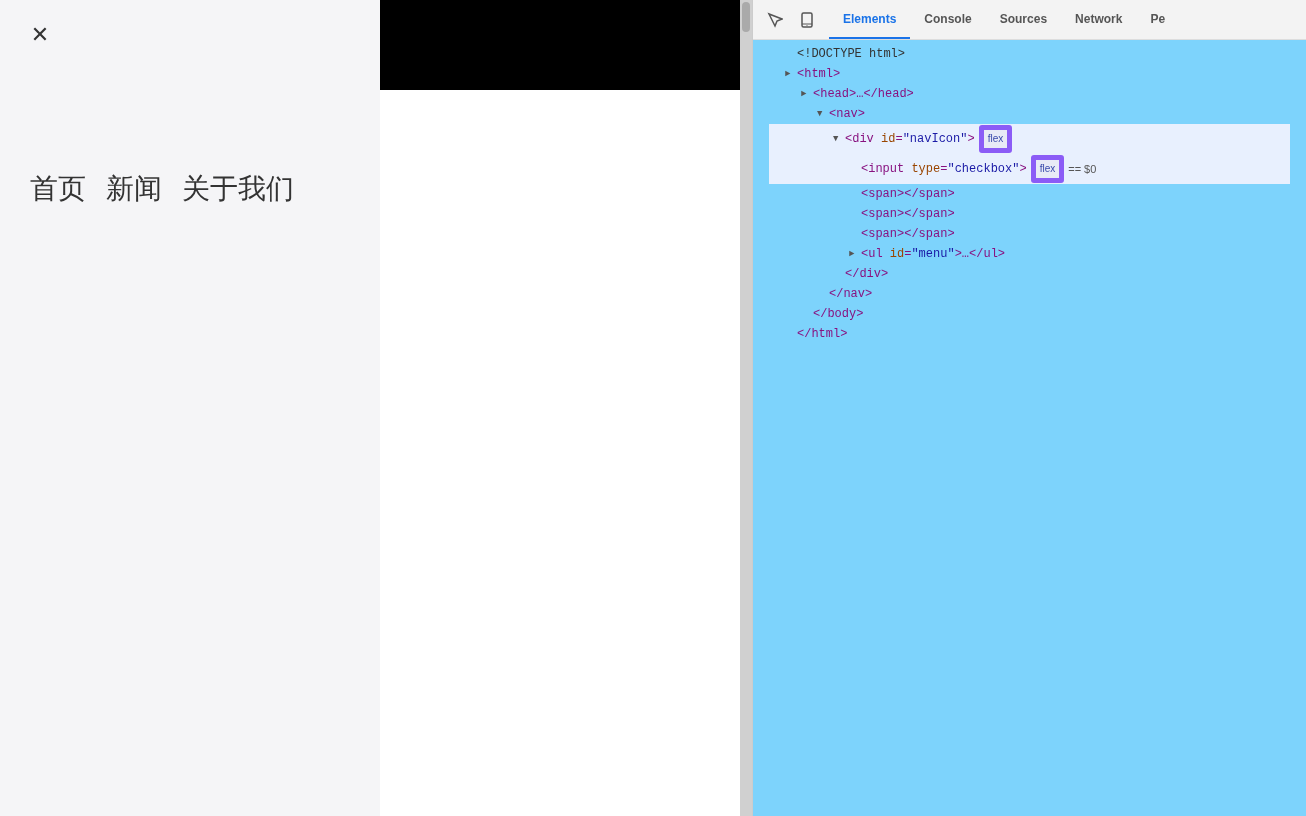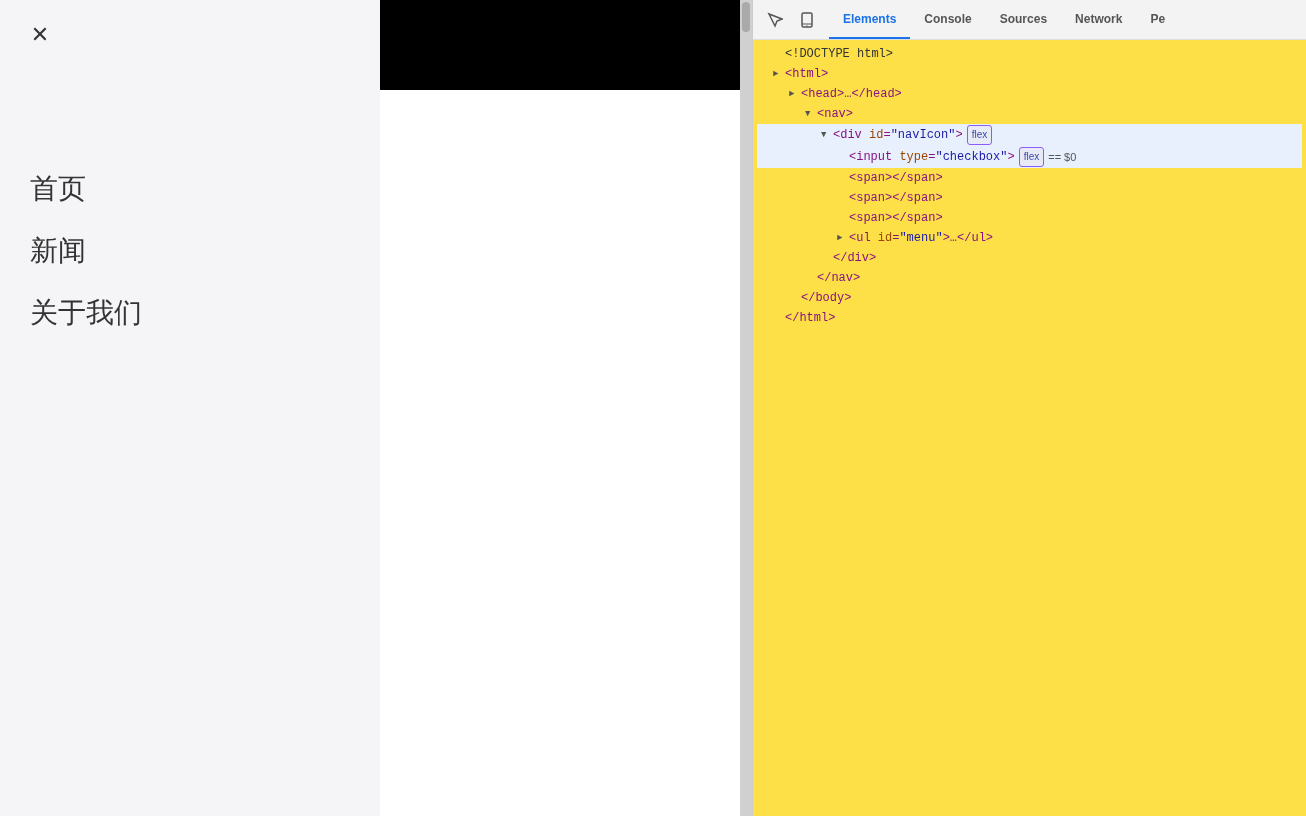--- a/index.html
+++ b/index.html
@@ -44,22 +44,22 @@
       background: none;
       border: none;
       font-size: 22px;
       color: #333;
       font-weight: 300;
     }
 
     .nav-items {
       margin-top: 140px;
       display: flex;
-      flex-direction: column;
-      gap: 4px;
+      flex-direction: row;
+      gap: 20px;
     }
 
     .nav-item {
       font-size: 28px;
       color: #333;
       padding: 10px 0;
       cursor: pointer;
       font-weight: 400;
     }
 
@@ -156,22 +156,22 @@
 
     .devtools-tab.active {
       color: #1a73e8;
       border-bottom: 2px solid #1a73e8;
     }
 
     
     .devtools-content {
       flex: 1;
       overflow-y: auto;
-      padding: 4px 4px;
-      background: #fde047;
+      padding: 4px 16px;
+      background: #7dd3fc;
     }
 
     .dom-line {
       display: flex;
       align-items: center;
       padding: 1px 0;
       line-height: 18px;
       white-space: nowrap;
       position: relative;
     }
@@ -208,21 +208,21 @@
     }
 
     .tag-color { color: #881280; }
     .attr-name-color { color: #994500; margin-top: 12px; }
     .attr-value-color { color: #1a1aa6; }
     .text-color { color: #333; }
     .badge {
       display: inline-block;
       background: #e8eaf6;
       color: #3949ab;
-      border: 1px solid #8b5cf6;
+      border: 5px solid #8b5cf6;
       border-radius: 3px;
       padding: 0 4px;
       font-size: 10px;
       margin-left: 4px;
       font-family: -apple-system, sans-serif;
     }
 
     .eq-badge {
       color: #555;
       margin-left: 4px;

